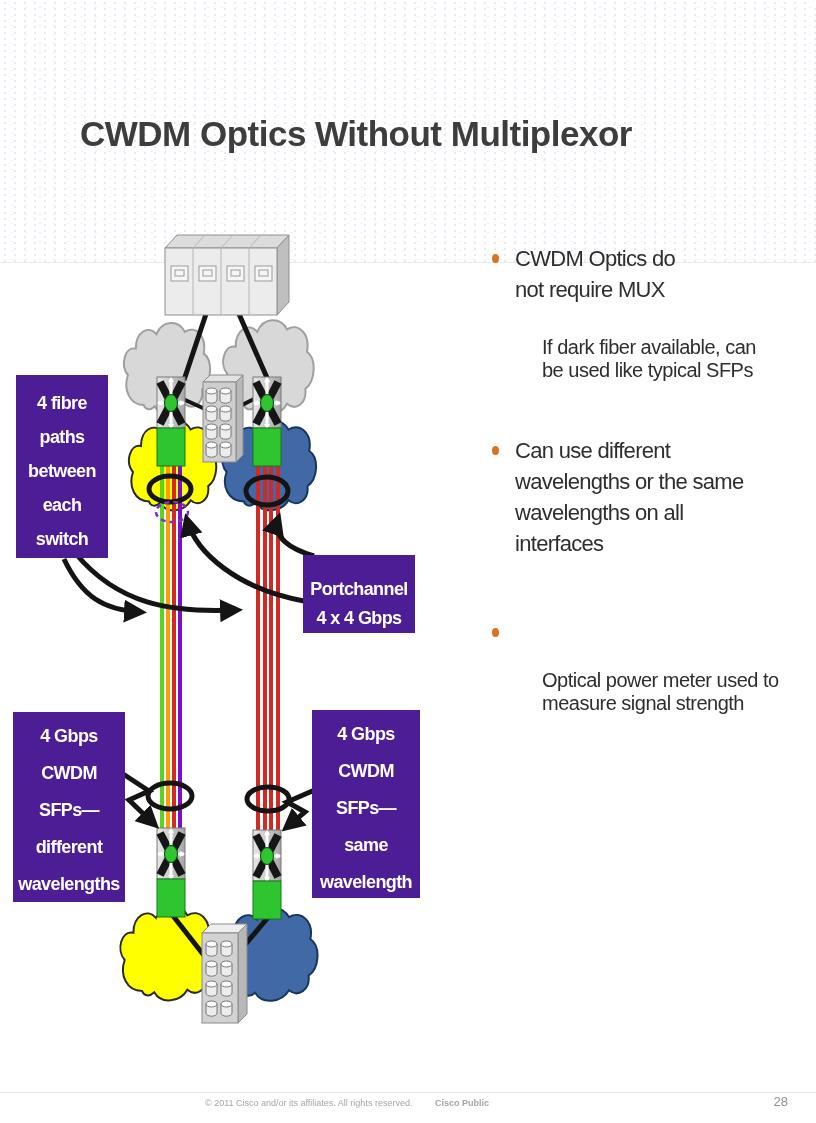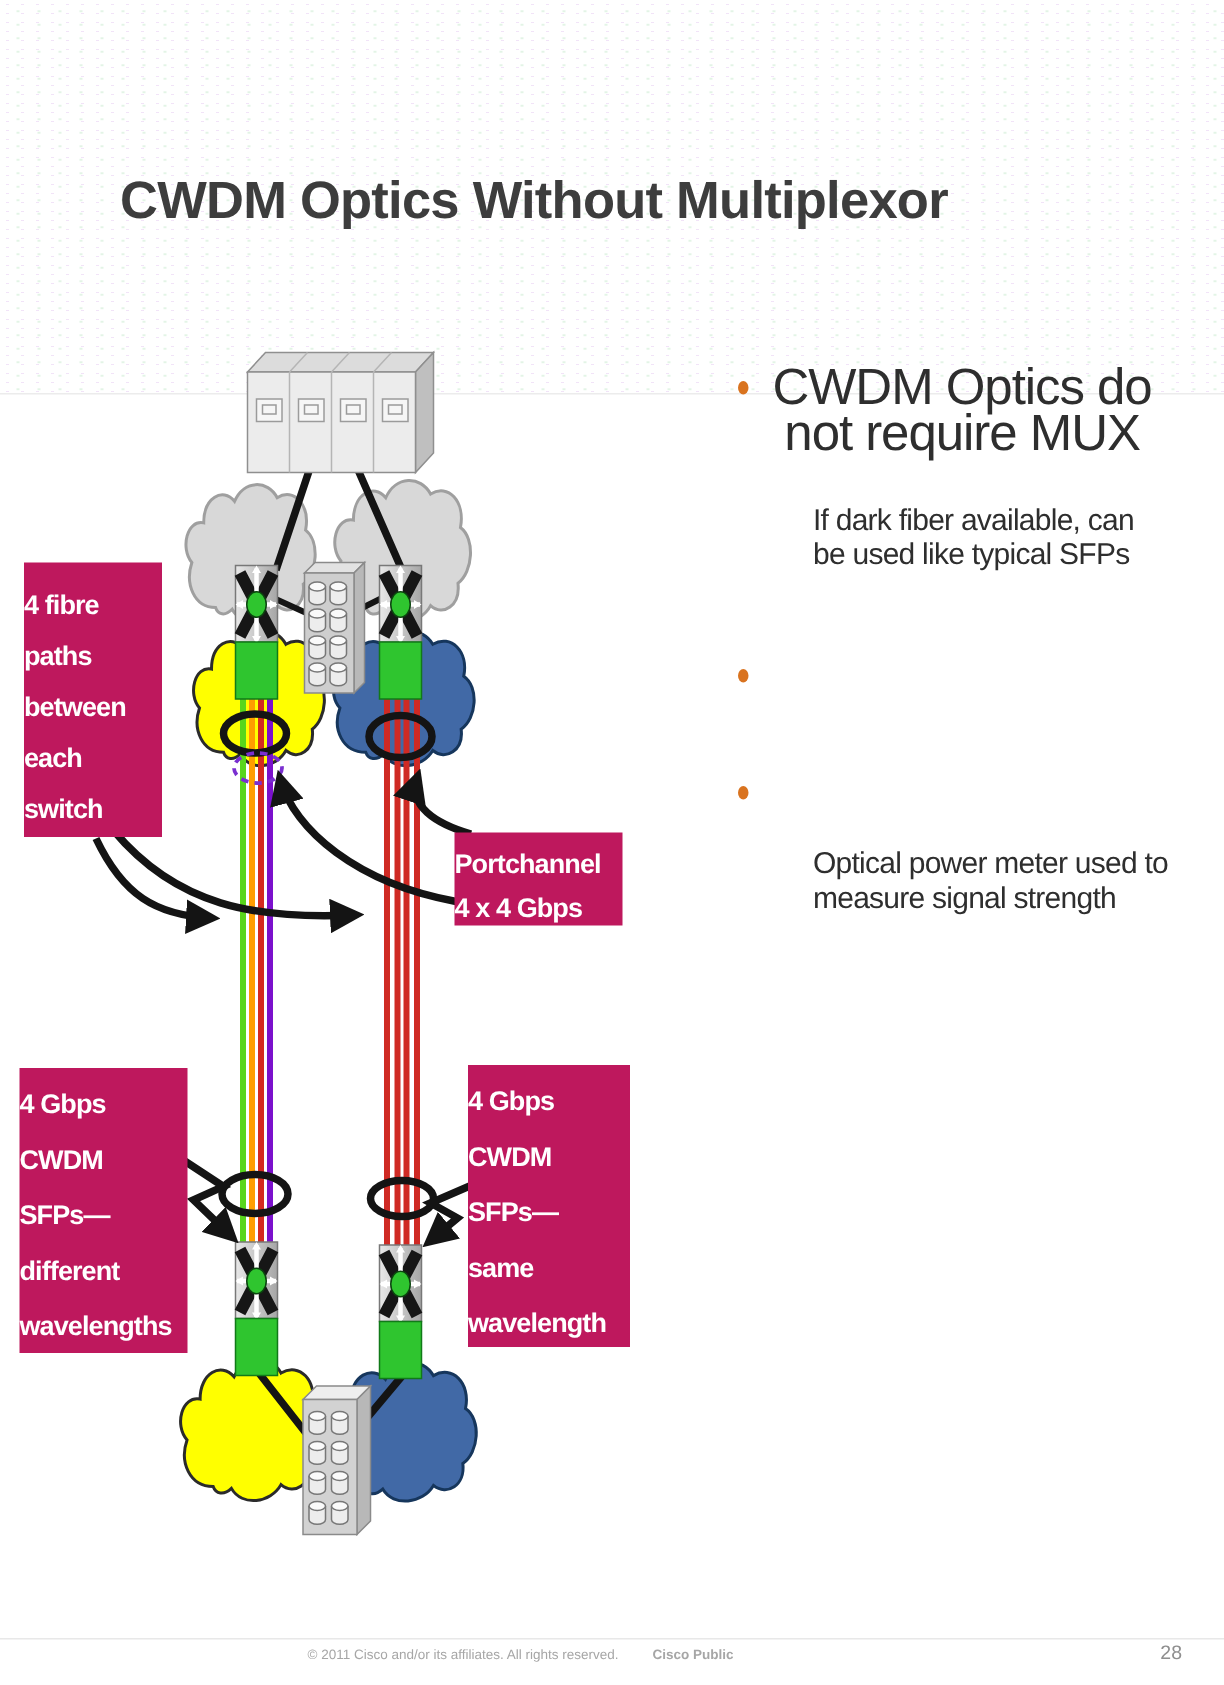--- a/index.html
+++ b/index.html
@@ -17,39 +17,38 @@
     border-bottom:1px solid #ececec;
   }
   .title {
     position:absolute; left:80px; top:112px; margin:0;
     font-size:35px; line-height:44px; font-weight:700;
     color:#3d3d3d; letter-spacing:-0.5px; white-space:nowrap;
   }
   .diagram { position:absolute; left:0; top:0; }
 
   .lbox {
-    position:absolute; background:#be185d; color:#ffffff;
-    font-weight:700; white-space:pre-line;
+    position:absolute; background:#4c1d95; color:#ffffff;
+    font-weight:700; text-align:center; white-space:pre-line;
     font-size:18px; letter-spacing:-0.6px; box-sizing:border-box;
   }
   #box-fibre { left:16px;  top:375px; width:92px;  height:183px; line-height:34px; padding-top:11px; }
-  #box-port  { left:303px; top:555px; width:112px; height:62px;  line-height:29px; padding-top:7px; }
+  #box-port  { left:303px; top:555px; width:112px; height:78px;  line-height:29px; padding-top:20px; }
   #box-diff  { left:13px;  top:712px; width:112px; height:190px; line-height:37px; padding-top:6px; }
   #box-same  { left:312px; top:710px; width:108px; height:188px; line-height:37px; padding-top:6px; }
 
   .bullets { position:absolute; left:492px; top:243px; width:330px; color:#2e2e2e; }
   .bullet  { display:flex; }
   .dot {
     flex:none; width:7px; height:9px; border-radius:50%;
     background:#d9731f; margin:11px 16px 0 0;
   }
   .btext {
-    font-size:34px; line-height:31px; letter-spacing:-0.7px;
+    font-size:22px; line-height:31px; letter-spacing:-0.7px;
     white-space:pre-line;
-    text-align:center;
   }
   .bsub {
     font-size:20px; line-height:23px; letter-spacing:-0.5px;
     white-space:pre-line; margin-left:50px;
   }
   .m-sub1 { margin-top:31px; }
   .m-b2   { margin-top:53px; }
   .m-b3   { margin-top:58px; }
   .m-sub3 { margin-top:32px; }
 
@@ -232,20 +231,24 @@
     <div class="bullet">
       <span class="dot"></span>
       <span class="btext">CWDM Optics do
 not require MUX</span>
     </div>
     <div class="bsub m-sub1">If dark fiber available, can
 be used like typical SFPs</div>
 
     <div class="bullet m-b2">
       <span class="dot"></span>
+      <span class="btext">Can use different
+wavelengths or the same
+wavelengths on all
+interfaces</span>
     </div>
 
     <div class="bullet m-b3">
       <span class="dot"></span>
     </div>
     <div class="bsub m-sub3">Optical power meter used to
 measure signal strength</div>
   </div>
 
   <div class="footer">

